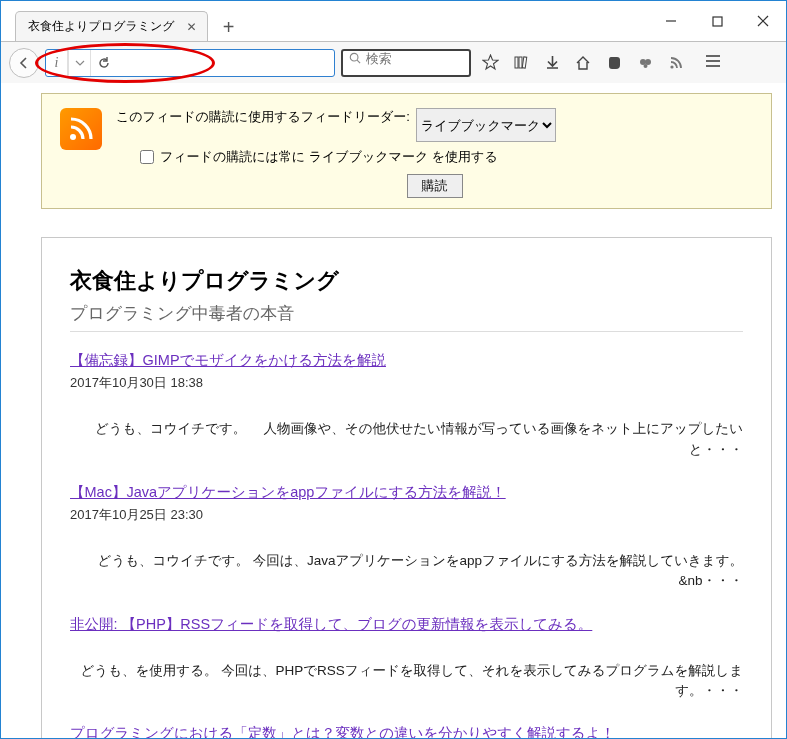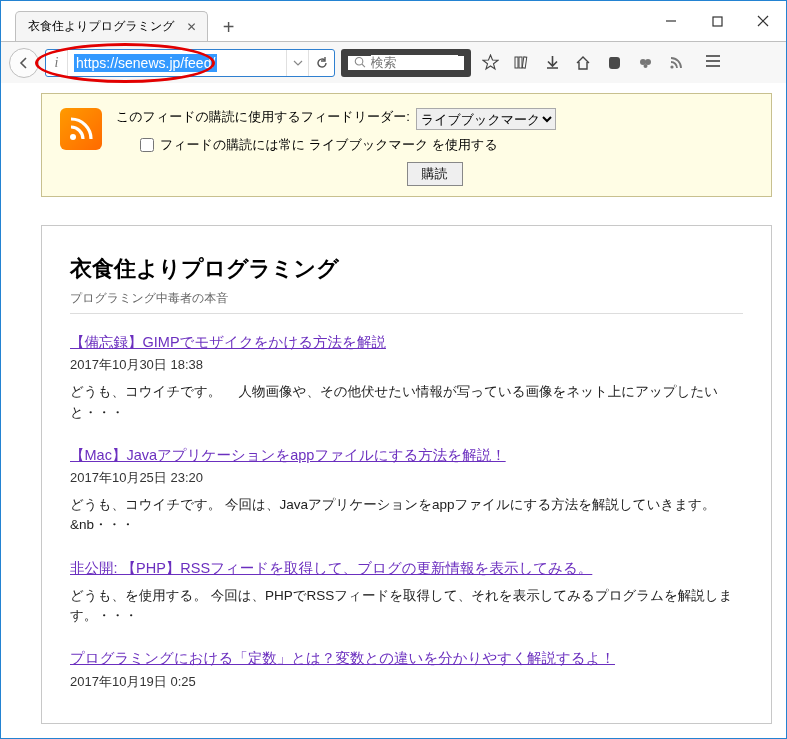--- a/index.html
+++ b/index.html
@@ -22,47 +22,47 @@
 .nav-back { width: 30px; height: 30px; border: 1px solid #bfbfbf; border-radius: 50%; background: #fcfcfc; display: flex; align-items: center; justify-content: center; }
 .urlbar-wrap { position: relative; }
 .urlbar { display: flex; align-items: center; border: 1px solid #2f80d0; border-radius: 3px; background: #fff; height: 28px; width: 290px; position: relative; }
 .url-icon { width: 22px; display: flex; align-items: center; justify-content: center; font-style: italic; font-family: Georgia, serif; font-size: 14px; color: #777; border-right: 1px solid #e0e0e0; height: 100%; }
 .url-text { flex: 1; padding: 0 6px; font-size: 14px; }
 .url-text::selection { background: #3399ff; color: #fff; }
 .url-sel { background: #3399ff; color: #fff; padding: 1px 2px; }
 .url-drop { width: 22px; text-align: center; color: #888; border-left: 1px solid #e0e0e0; height: 100%; display: flex; align-items: center; justify-content: center; }
 .url-reload { width: 26px; text-align: center; color: #555; border-left: 1px solid #e0e0e0; height: 100%; display: flex; align-items: center; justify-content: center; }
 .url-ellipse { position: absolute; left: -10px; top: -6px; width: 180px; height: 40px; border: 3px solid #e20000; border-radius: 50%; pointer-events: none; }
-.searchbox { display: flex; align-items: flex-end; border: 7px solid #404040; border-radius: 3px; background: #fff; height: 28px; width: 130px; padding: 0 6px; gap: 4px; }
+.searchbox { display: flex; align-items: flex-start; border: 2px solid #404040; border-radius: 3px; background: #fff; height: 28px; width: 130px; padding: 0 6px; gap: 4px; }
 .searchbox input { border: none; outline: none; font-size: 13px; width: 100%; color: #999; }
 .toolbar-icons { display: flex; gap: 13px; align-items: center; margin-left: 4px; }
 .toolbar-icons .ti { width: 18px; height: 18px; display: flex; align-items: center; justify-content: center; color: #3a3a3a; }
 .hamburger { margin-left: auto; }
 
 
 .content { padding: 10px 14px 0 40px; height: calc(739px - 76px); overflow: hidden; }
 
 .feed-subscribe { border: 1px solid #c8c08f; background: #fffde5; padding: 14px 18px 10px 18px; display: flex; gap: 14px; align-items: flex-start; }
 .rss-icon { width: 42px; height: 42px; background: linear-gradient(135deg, #ff9a00, #ff6a00); border-radius: 6px; display: flex; align-items: center; justify-content: center; flex-shrink: 0; }
 .rss-icon svg { fill: #fff; }
 .subscribe-body { flex: 1; font-size: 13px; }
 .subscribe-row1 { display: flex; align-items: flex-start; gap: 6px; margin-bottom: 6px;}
-.subscribe-row1 select { font-size: 13px; height: 22px; border: 1px solid #aaa; width: 140px; }
+.subscribe-row1 select { font-size: 13px; height: 34px; border: 1px solid #aaa; width: 140px; }
 .subscribe-row2 { display: flex; align-items: center; gap: 6px; margin-bottom: 8px; padding-left: 24px; }
 .subscribe-row2 input[type=checkbox] { width: 14px; height: 14px; }
 .subscribe-btn-row { text-align: center; }
 .subscribe-btn { padding: 2px 14px; border: 1px solid #888; background: #efefef; font-size: 13px; text-align: center; }
 
 .feed-box { border: 1px solid #c8c8c8; margin-top: 28px; padding: 28px 28px 10px 28px; }
 .feed-title { font-size: 22px; font-weight: bold; margin-bottom: 6px; }
-.feed-subtitle { font-size: 12px; color: #666; border-bottom: 1px solid #ddd; padding-bottom: 6px; margin-bottom: 18px; }
+.feed-subtitle { font-size: 17px; color: #666; border-bottom: 1px solid #ddd; padding-bottom: 6px; margin-bottom: 18px; }
 .entry { margin-bottom: 22px; }
 .entry-title { color: #6b2fbf; font-size: 14.5px; font-weight: normal; text-decoration: underline; line-height: 1.4; }
 .entry-date { font-size: 13px; color: #333; margin-top: 4px; }
-.entry-excerpt { font-size: 13.5px; color: #222; margin-top: 8px; line-height: 1.5; }
+.entry-excerpt { font-size: 13.5px; color: #222; margin-top: 27px; line-height: 1.5; text-align: right; }
 
 .mag-ico { width:15px; height:15px; }
 </style>
 </head>
 <body>
 
 <div class="titlebar">
   <div class="window-controls">
     <div class="window-btn">
       <svg width="12" height="12">
@@ -94,23 +94,20 @@
 <div class="nav-toolbar">
   <div class="nav-back">
     <svg width="14" height="14" viewBox="0 0 14 14">
         <path d="M9 2 L4 7 L9 12" stroke="#555" stroke-width="1.6" fill="none"></path>
       </svg>
   </div>
 
   <div class="urlbar-wrap">
     <div class="urlbar">
       <div class="url-icon">i</div>
-      <div class="url-text">
-        <span class="url-sel">https://senews.jp/feed/</span>
-      </div>
       <div class="url-drop">
         <svg width="10" height="6">
             <path d="M1 1 L5 5 L9 1" stroke="#888" stroke-width="1.2" fill="none"></path>
           </svg>
       </div>
       <div class="url-reload">
         <svg width="14" height="14" viewBox="0 0 14 14">
             <path d="M11 7a4 4 0 1 1-1.2-2.8" stroke="#555" stroke-width="1.4" fill="none"></path>
             <path d="M10 1 L10 5 L6 5" stroke="#555" stroke-width="1.4" fill="none"></path>
           </svg>
@@ -206,19 +203,19 @@
       </div>
     </div>
   </div>
 
   <div class="feed-box">
     <div class="feed-title">衣食住よりプログラミング</div>
     <div class="feed-subtitle">プログラミング中毒者の本音</div>
 
     <div id="entries">
         <div class="entry"><a href="#" class="entry-title">【備忘録】GIMPでモザイクをかける方法を解説</a><div class="entry-date">2017年10月30日 18:38</div><div class="entry-excerpt">どうも、コウイチです。　 人物画像や、その他伏せたい情報が写っている画像をネット上にアップしたいと・・・</div></div>
-        <div class="entry"><a href="#" class="entry-title">【Mac】Javaアプリケーションをappファイルにする方法を解説！</a><div class="entry-date">2017年10月25日 23:20</div><div class="entry-excerpt">どうも、コウイチです。 今回は、Javaアプリケーションをappファイルにする方法を解説していきます。 &amp;nb・・・</div></div>
+        <div class="entry"><a href="#" class="entry-title">【Mac】Javaアプリケーションをappファイルにする方法を解説！</a><div class="entry-date">2017年10月25日 23:30</div><div class="entry-excerpt">どうも、コウイチです。 今回は、Javaアプリケーションをappファイルにする方法を解説していきます。 &amp;nb・・・</div></div>
         <div class="entry"><a href="#" class="entry-title">非公開: 【PHP】RSSフィードを取得して、ブログの更新情報を表示してみる。</a><div class="entry-excerpt">どうも、を使用する。 今回は、PHPでRSSフィードを取得して、それを表示してみるプログラムを解説します。・・・</div></div>
         <div class="entry"><a href="#" class="entry-title">プログラミングにおける「定数」とは？変数との違いを分かりやすく解説するよ！</a><div class="entry-date">2017年10月19日 0:25</div></div>
       </div>
   </div>
 
 </div>
 
 </body></html>

